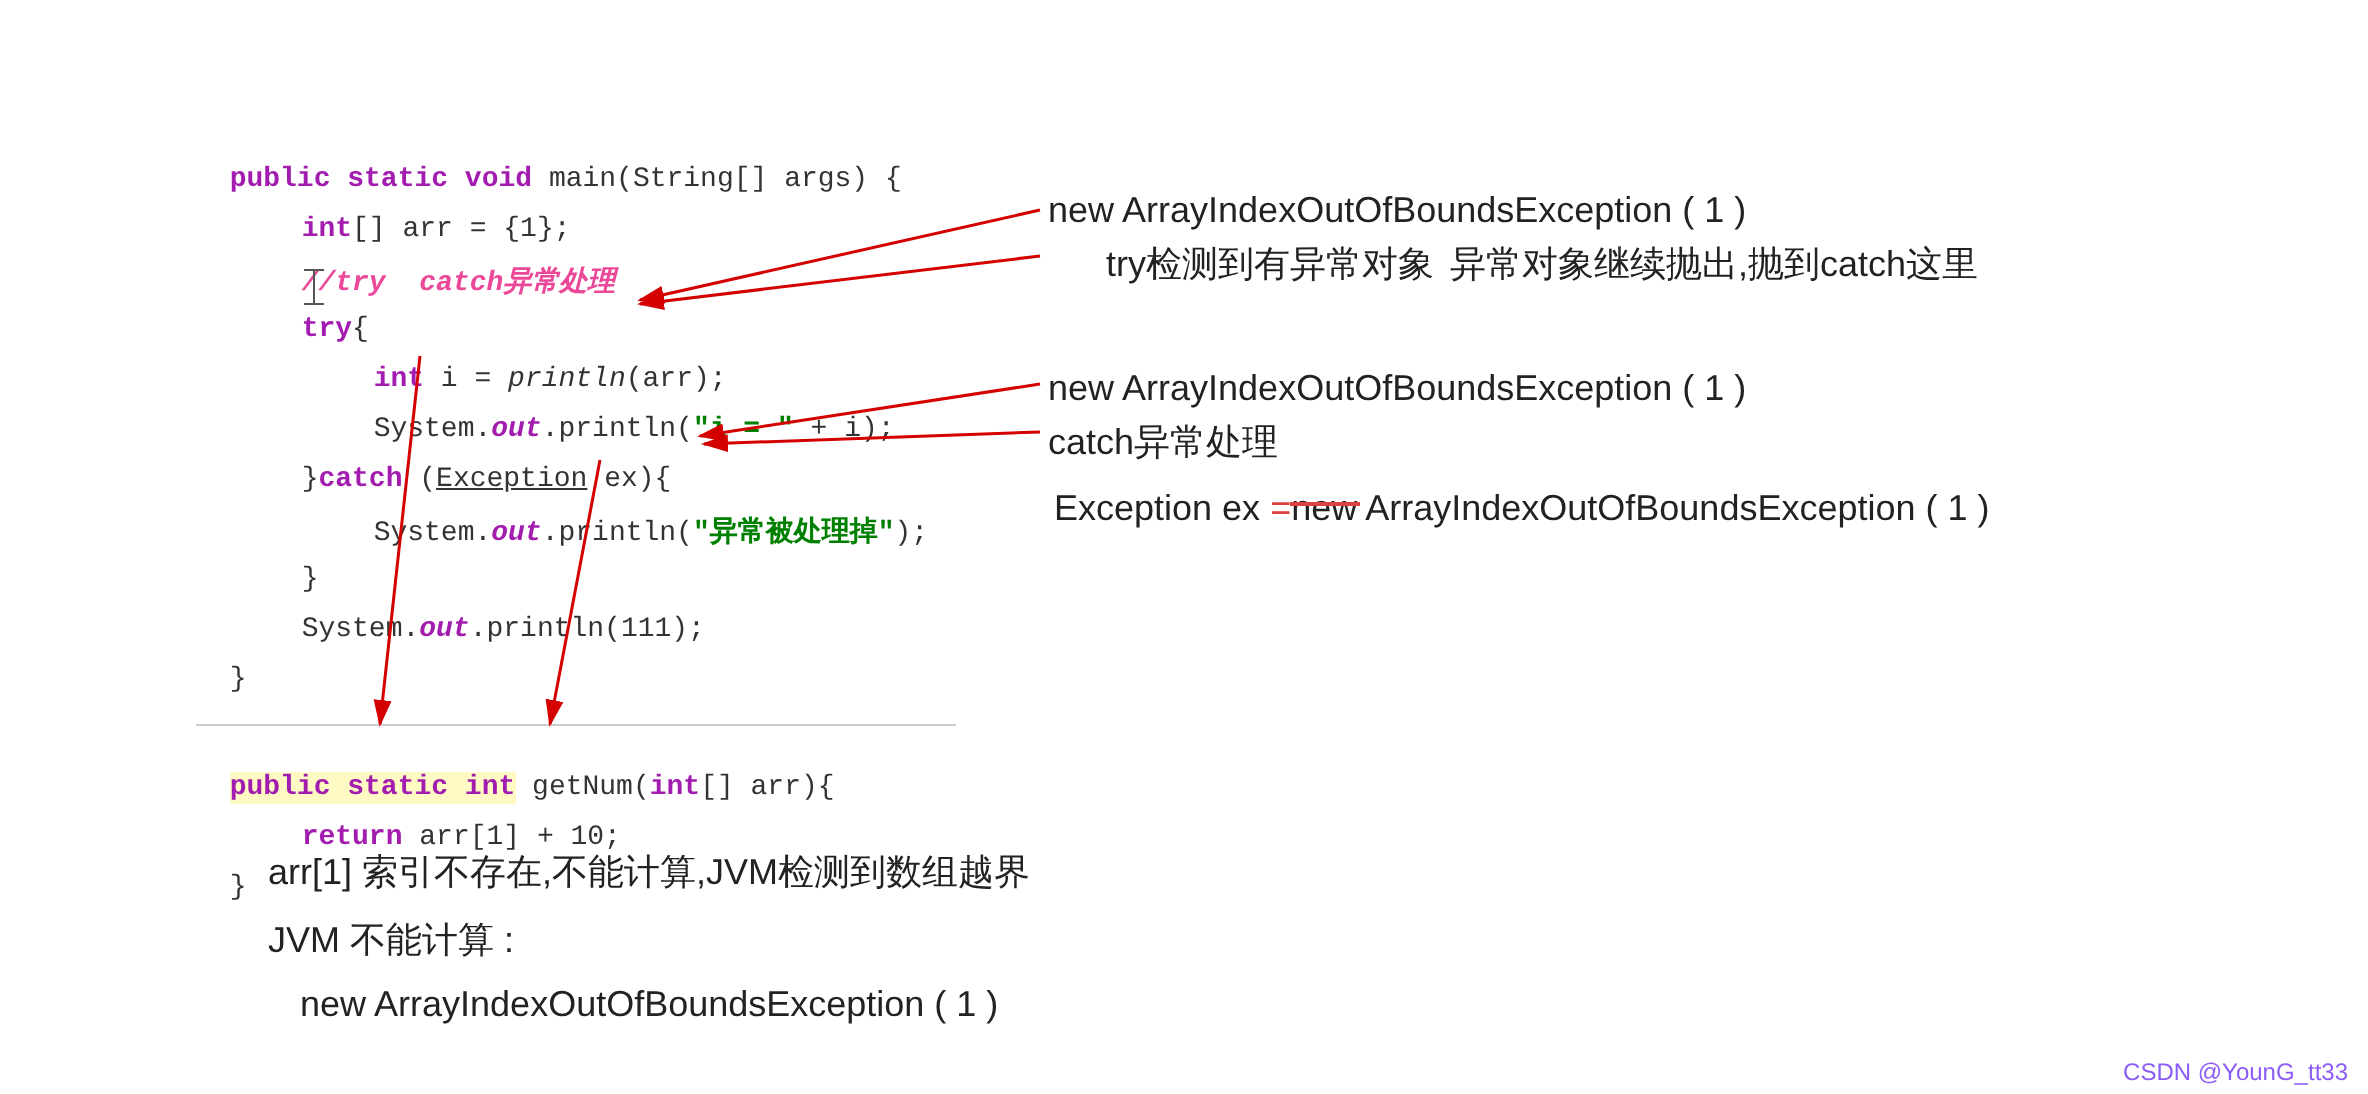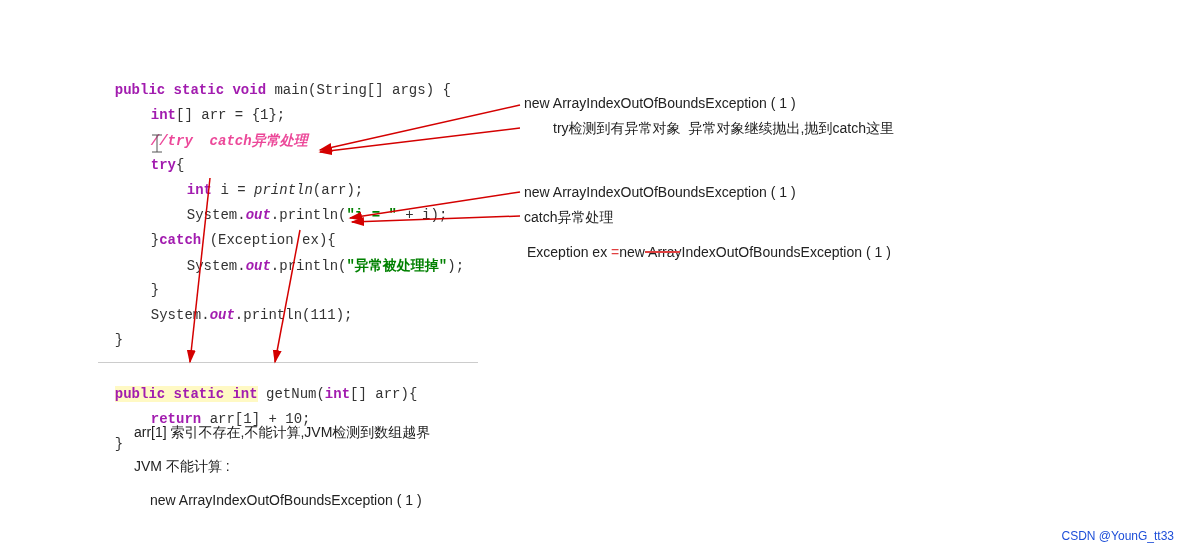--- a/index.html
+++ b/index.html
@@ -15,41 +15,41 @@
     color: #333;
   }
   .code {
     position: absolute;
     white-space: pre;
   }
   .kw { color: #a21caf; font-weight: bold; }
   .cm { color: #ec4899; font-style: italic; font-weight: bold; }
   .it { font-style: italic; }
   .str { color: #008000; font-weight: bold; }
-  .ul { }
+  .ul { text-decoration: underline; }
   .annot {
     position: absolute;
     font-family: "SimSun", "Microsoft YaHei", sans-serif;
     color: #222;
-    font-size: 14px;
+    font-size: 18px;
     white-space: nowrap;
   }
   .light-red { color: #E04040; }
   .hl { background: #fff9c4; }
   svg.arrows {
     position: absolute;
     top: 0; left: 0;
     width: 1184px; height: 547px;
     pointer-events: none;
   }
   .watermark {
     position: absolute;
     right: 10px;
     bottom: 4px;
-    color: #1d4ed8;
+    color: #8b5cf6;
     font-size: 12px;
     font-family: sans-serif;
   }
   hr.sep {
     position: absolute;
     border: none;
     border-top: 1px solid #ccc;
     margin:0; padding:0;
   }
 </style>

